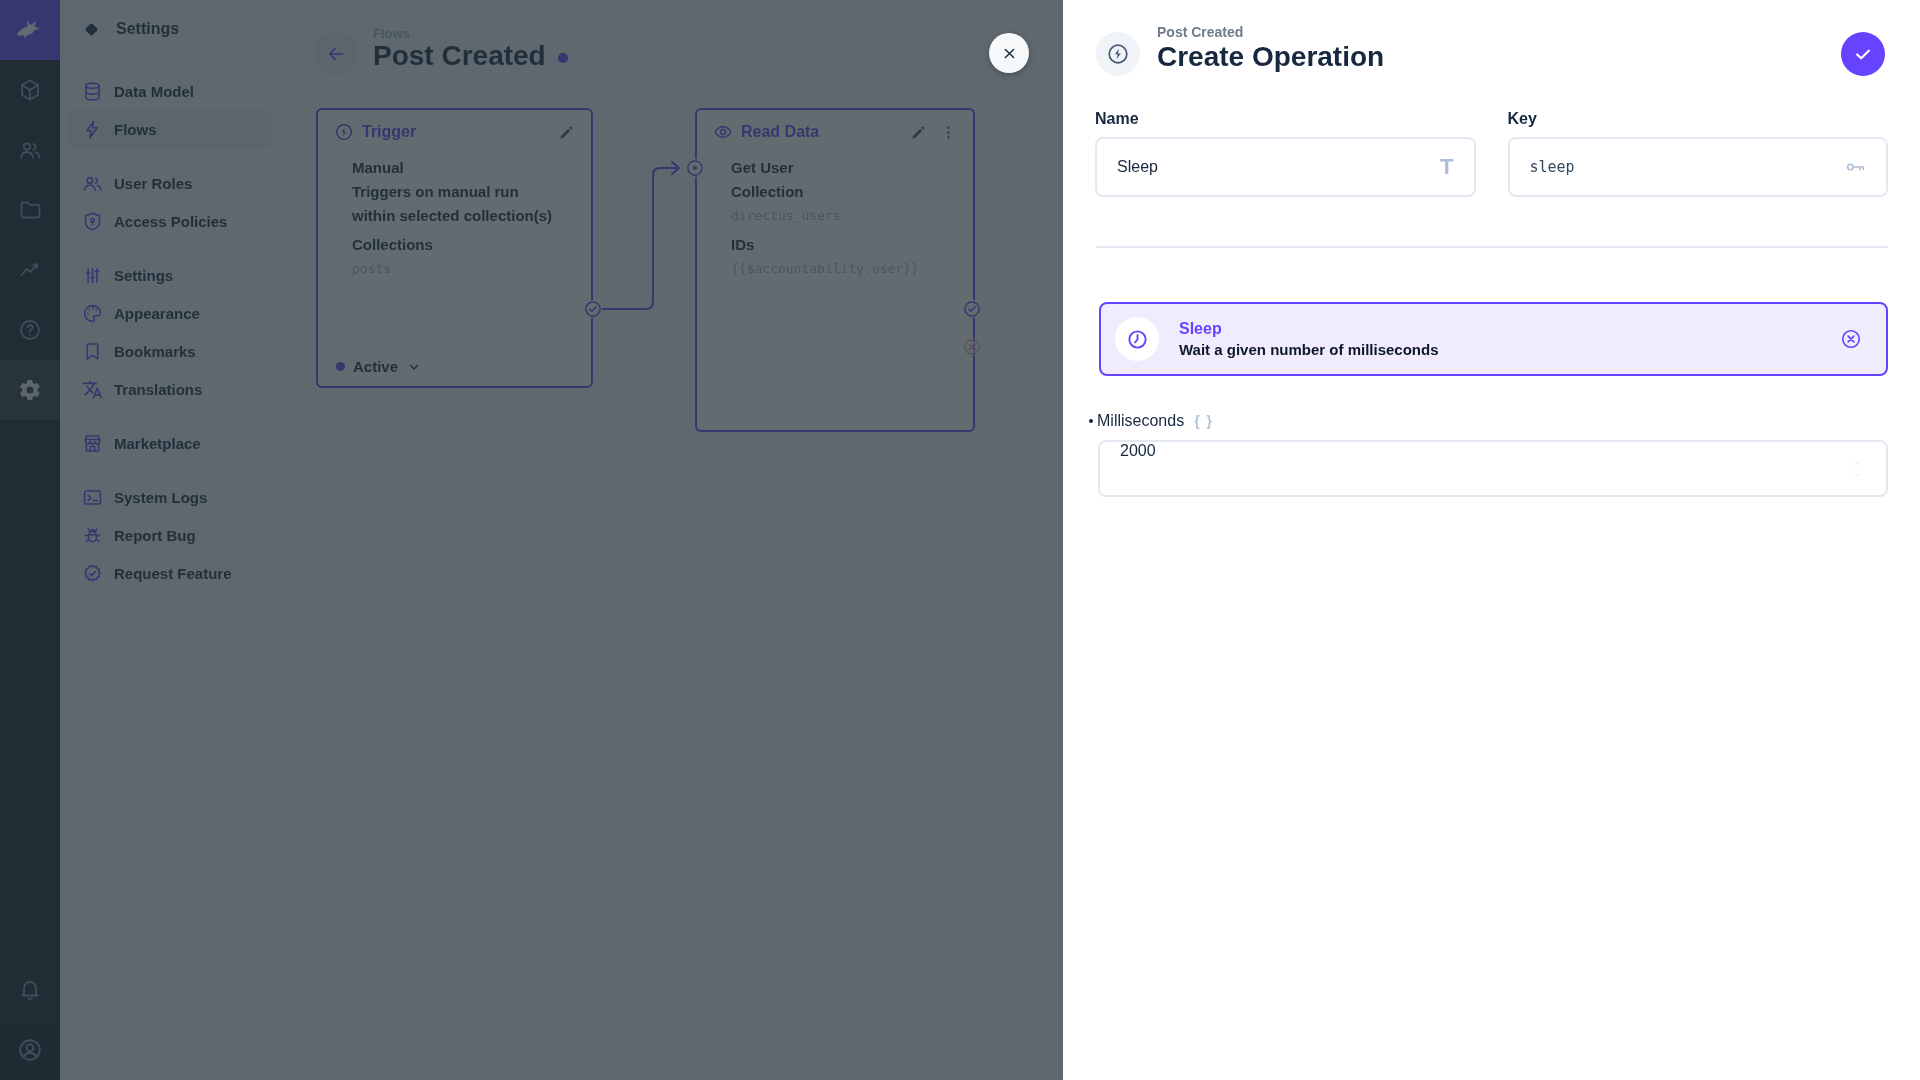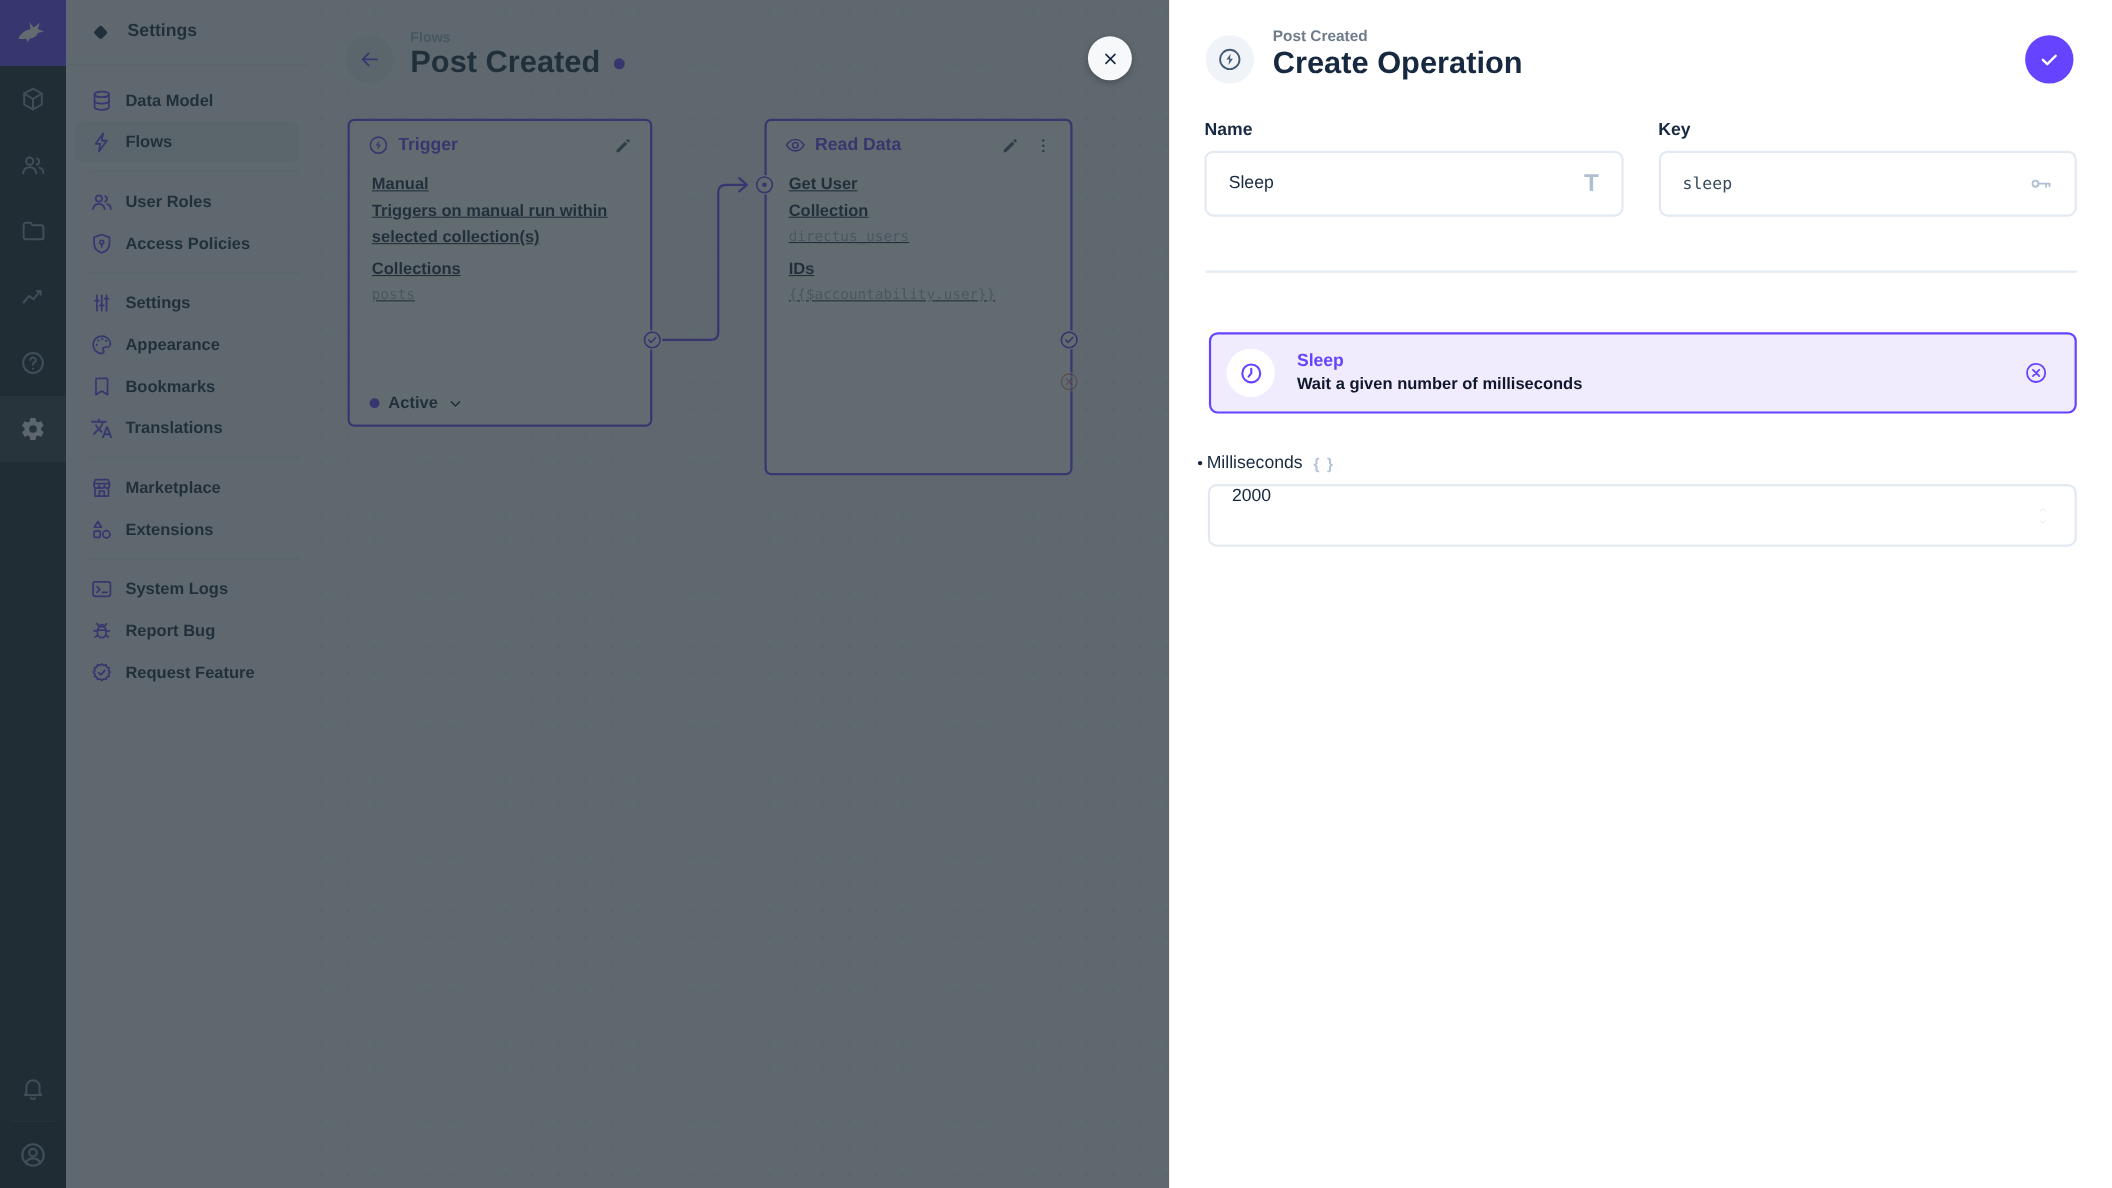--- a/index.html
+++ b/index.html
@@ -35,21 +35,21 @@
   .flow-title { position:absolute; left:93px; top:40px; font-size:28px; font-weight:700; color:#172940; display:flex; align-items:center; }
   .flow-dot { width:10px; height:10px; border-radius:50%; background:#6644FF; margin-left:12px; margin-top:4px; }
 
   .fcard { position:absolute; background:#FFFFFF; border:2px solid #6644FF; border-radius:6px; }
   #card-trigger { left:36px; top:108px; width:277px; height:280px; }
   #card-read { left:415px; top:108px; width:280px; height:324px; }
   .card-h { display:flex; align-items:center; height:44px; padding:0 16px; gap:8px; color:#6644FF; font-size:16px; font-weight:700; }
   .card-h .hic { width:20px; height:20px; }
   .card-tools { margin-left:auto; display:flex; align-items:center; gap:13px; color:#455A74; }
   .card-tools svg { width:17px; height:17px; cursor:pointer; }
-  .card-b { padding:2px 20px 0; font-size:15px; font-weight:600; color:#172940; line-height:24px;text-decoration:underline; }
+  .card-b { padding:2px 34px 0; font-size:15px; font-weight:600; color:#172940; line-height:24px; }
   .mono { font-family:"DejaVu Sans Mono",monospace; font-size:13px; font-weight:400; color:#A2B5CD; }
   .gap-top { margin-top:5px; }
   .status-row { position:absolute; left:18px; bottom:11px; display:flex; align-items:center; gap:8px; font-size:15px; font-weight:700; color:#172940; cursor:pointer; }
   .status-dot { width:9px; height:9px; border-radius:50%; background:#6644FF; }
   .status-row svg { width:16px; height:16px; color:#172940; }
 
   .node { position:absolute; width:18px; height:18px; border-radius:50%; background:#FFFFFF; color:#6644FF; cursor:pointer; }
   .node svg { width:18px; height:18px; }
   .node.reject { color:#E35D75; opacity:0.55; }
   #wire { position:absolute; left:0; top:0; pointer-events:none; }
@@ -361,26 +361,20 @@
         </svg>
         <span class="nlabel">Translations</span>
       </div>
       <div class="nav-div"></div>
       <div class="nav-item">
         <svg class="ic nicon" width="21" height="21">
           <use href="#s-store"></use>
         </svg>
         <span class="nlabel">Marketplace</span>
       </div>
-      <div class="nav-item">
-        <svg class="ic nicon" width="21" height="21">
-          <use href="#s-ext"></use>
-        </svg>
-        <span class="nlabel">Extensions</span>
-      </div>
       <div class="nav-div"></div>
       <div class="nav-item">
         <svg class="ic nicon" width="21" height="21">
           <use href="#s-term"></use>
         </svg>
         <span class="nlabel">System Logs</span>
       </div>
       <div class="nav-item">
         <svg class="ic nicon" width="21" height="21">
           <use href="#s-bug"></use>

